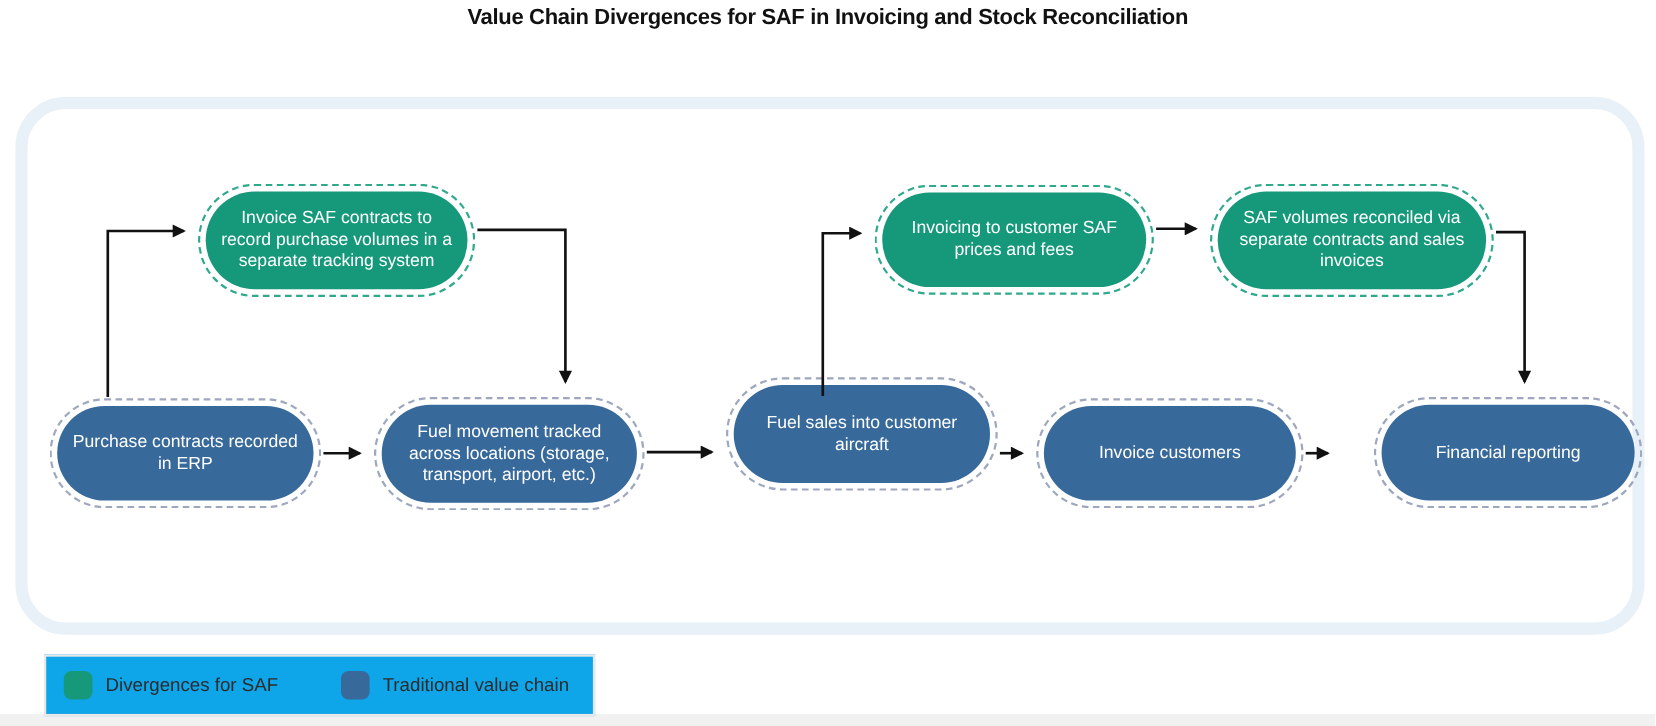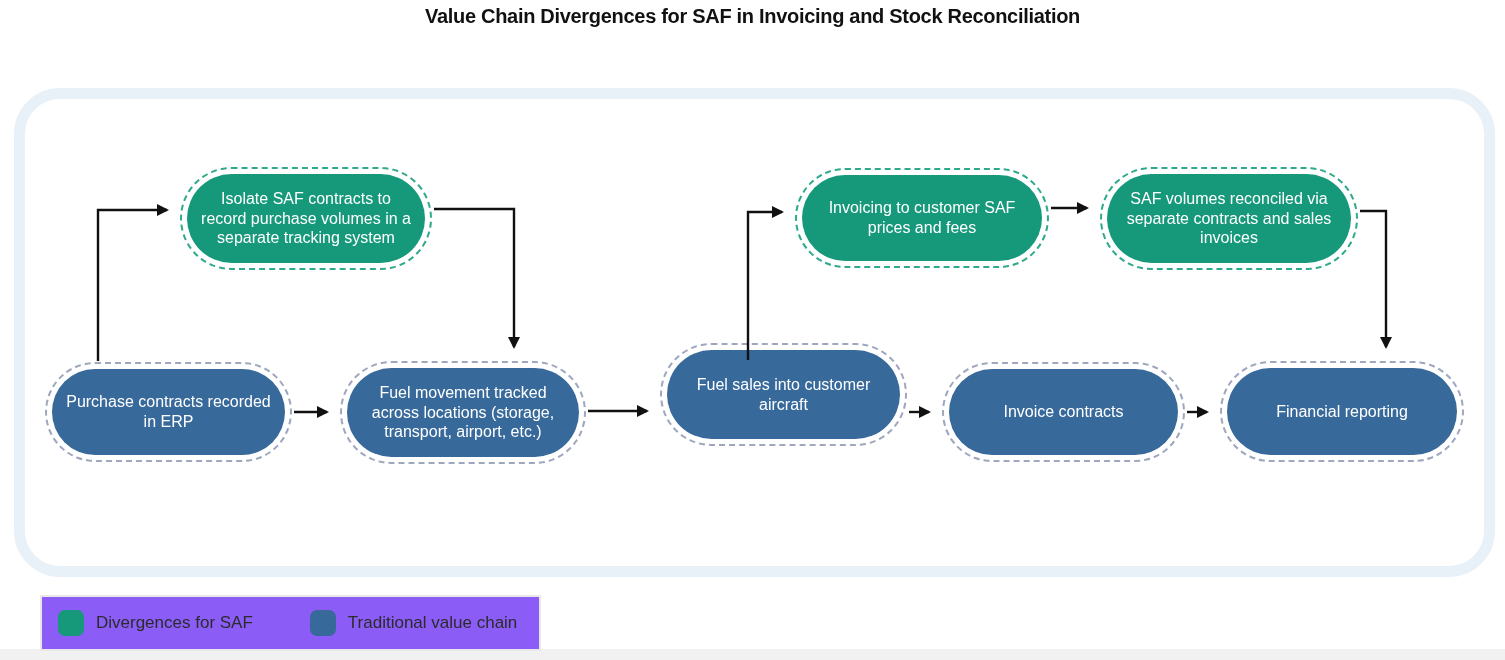--- a/index.html
+++ b/index.html
@@ -55,21 +55,21 @@
   .arrowhead-glyph { fill: var(--arrow-black, #111); }
 
   .bottom-strip {
     position: absolute; left: 0; top: 649px;
     width: 100%; height: 11px;
     background: var(--bottom-strip, #f1f1f2);
   }
   .legend {
     position: absolute; left: 40px; top: 595px;
     width: 501px; height: 56px;
-    background: #8b5cf6;
+    background: #0ea5e9;
     border: 2px solid var(--legend-border, #e8e8e8);
     display: flex; align-items: center;
     padding-left: 16px;
     z-index: 2;
   }
   .legend-item { display: flex; align-items: center; }
   .legend-item + .legend-item { margin-left: 57px; }
   .legend-swatch {
     width: 26px; height: 26px; border-radius: 7px;
     flex: 0 0 auto;
@@ -82,42 +82,42 @@
   }
 </style>
 </head>
 <body>
 
 <h1 class="page-title">Value Chain Divergences for SAF in Invoicing and Stock Reconciliation</h1>
 
 <div class="diagram-container"></div>
 
 <div class="node saf" style="left:180px; top:167px; width:252px; height:103px;">
-  <div class="node-inner">Isolate SAF contracts to record purchase volumes in a separate tracking system</div>
+  <div class="node-inner">Invoice SAF contracts to record purchase volumes in a separate tracking system</div>
 </div>
 <div class="node saf" style="left:795px; top:168px; width:254px; height:100px;">
   <div class="node-inner">Invoicing to customer SAF prices and fees</div>
 </div>
 <div class="node saf" style="left:1100px; top:167px; width:258px; height:103px;">
   <div class="node-inner">SAF volumes reconciled via separate contracts and sales invoices</div>
 </div>
 
 <div class="node trad" style="left:45px; top:362px; width:247px; height:100px;">
   <div class="node-inner">Purchase contracts recorded in ERP</div>
 </div>
 <div class="node trad" style="left:340px; top:361px; width:246px; height:103px;">
   <div class="node-inner">Fuel movement tracked across locations (storage, transport,  airport, etc.)</div>
 </div>
 <div class="node trad" style="left:660px; top:343px; width:247px; height:103px;">
   <div class="node-inner">Fuel sales into customer aircraft</div>
 </div>
 <div class="node trad" style="left:942px; top:362px; width:243px; height:100px;">
-  <div class="node-inner">Invoice contracts</div>
+  <div class="node-inner">Invoice customers</div>
 </div>
-<div class="node trad" style="left:1220px; top:361px; width:244px; height:101px;justify-content:center;">
+<div class="node trad" style="left:1249px; top:361px; width:244px; height:101px;justify-content:center;">
   <div class="node-inner">Financial reporting</div>
 </div>
 
 <svg class="arrows-layer" width="1505" height="660" viewBox="0 0 1505 660" xmlns="http://www.w3.org/2000/svg">
   <defs>
     <marker id="arrowhead" markerUnits="userSpaceOnUse" markerWidth="13" markerHeight="12" viewBox="0 0 12 12" refX="10" refY="6" orient="auto">
       <path class="arrowhead-glyph" d="M0,0 L12,6 L0,12 Z"></path>
     </marker>
   </defs>
   <path class="arrow-path" d="M98,361 L98,210 L167,210" marker-end="url(#arrowhead)"></path>

